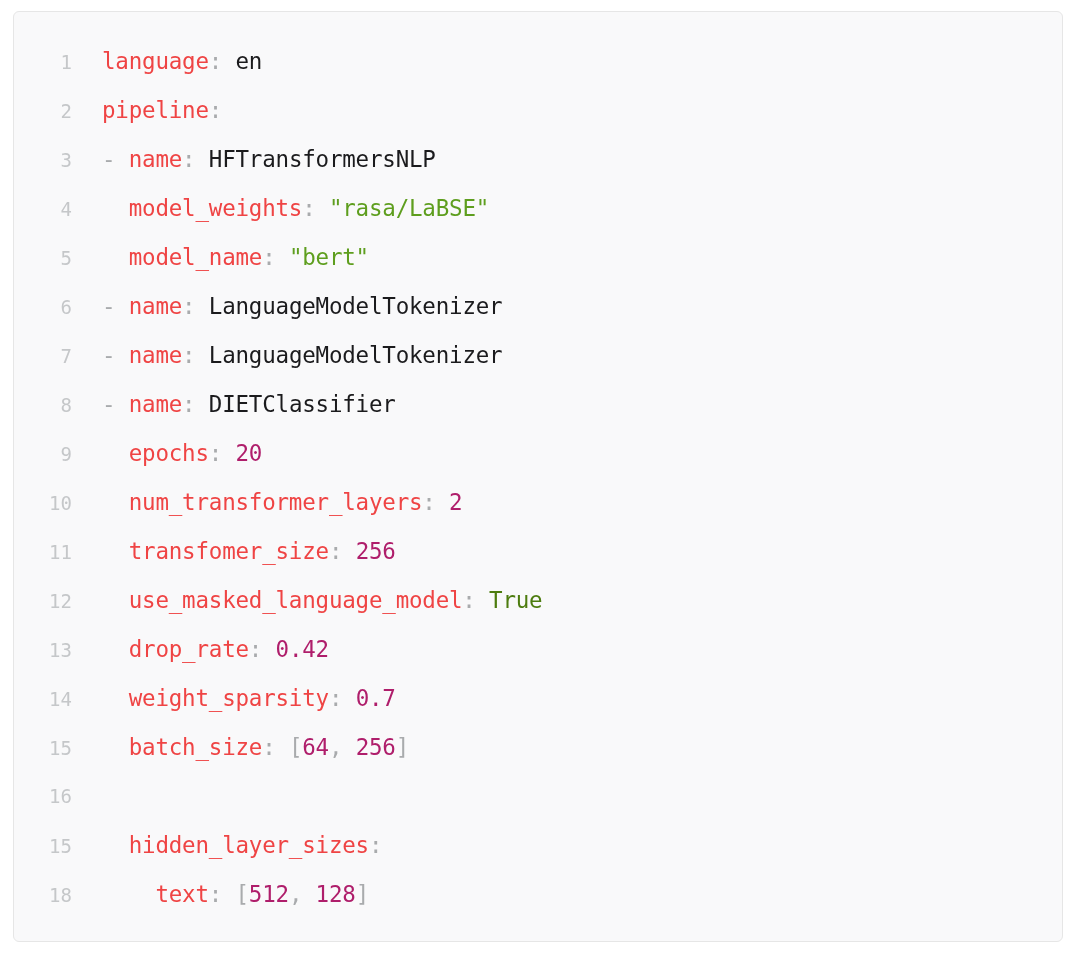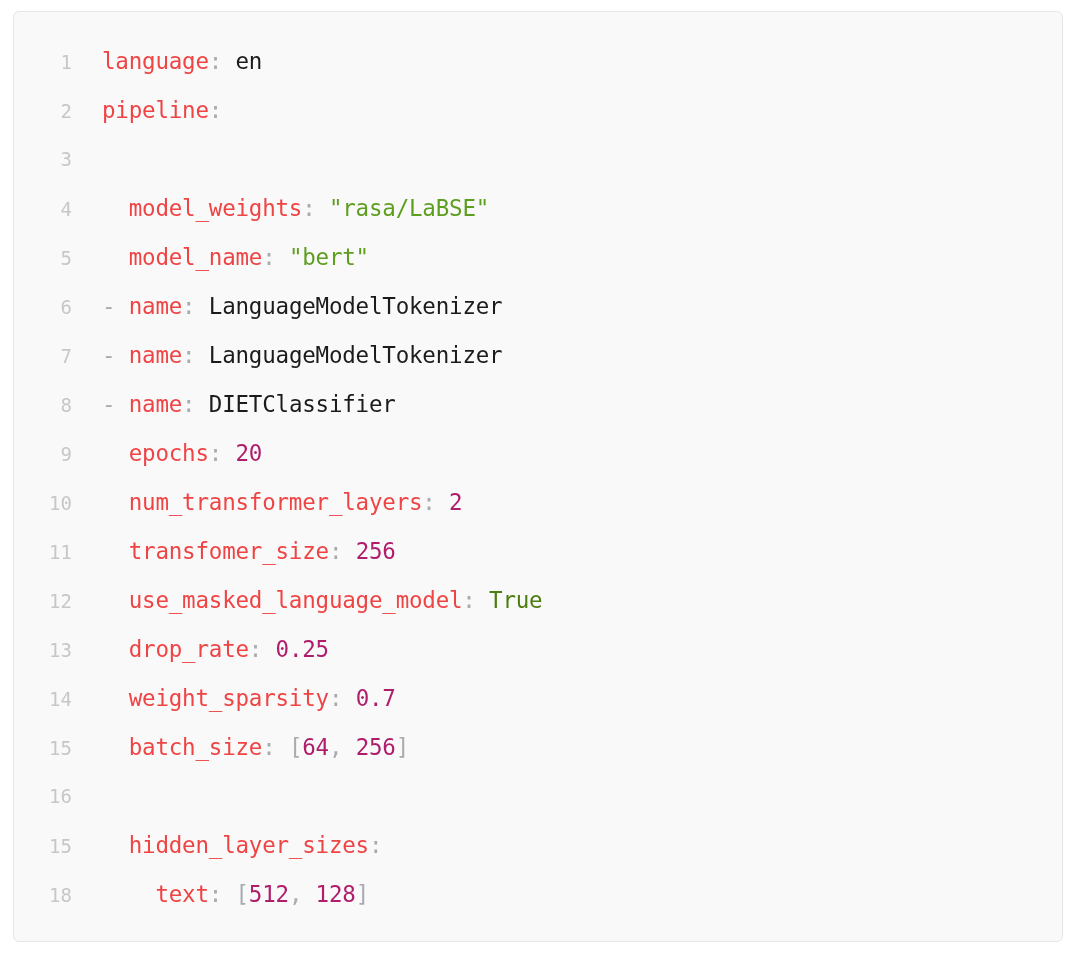--- a/index.html
+++ b/index.html
@@ -71,30 +71,30 @@
   .tok-bool   { color: #4d7c0f; }
   .tok-brkt   { color: #A9ABAD; }
 </style>
 </head>
 <body>
 
 <div id="code-card">
   <div id="code-lines">
       <div class="code-line"><span class="ln">1</span><span class="lcode"><span class="tok-key">language</span><span class="tok-punc">:</span><span class="tok-plain"> en</span></span></div>
       <div class="code-line"><span class="ln">2</span><span class="lcode"><span class="tok-key">pipeline</span><span class="tok-punc">:</span></span></div>
-      <div class="code-line"><span class="ln">3</span></div>
+      <div class="code-line"><span class="ln">3</span><span class="lcode"><span class="tok-dash">- </span><span class="tok-key">name</span><span class="tok-punc">:</span><span class="tok-plain"> HFTransformersNLP</span></span></div>
       <div class="code-line"><span class="ln">4</span><span class="lcode"><span class="tok-plain">  </span><span class="tok-key">model_weights</span><span class="tok-punc">:</span><span class="tok-plain"> </span><span class="tok-str">"rasa/LaBSE"</span></span></div>
       <div class="code-line"><span class="ln">5</span><span class="lcode"><span class="tok-plain">  </span><span class="tok-key">model_name</span><span class="tok-punc">:</span><span class="tok-plain"> </span><span class="tok-str">"bert"</span></span></div>
       <div class="code-line"><span class="ln">6</span><span class="lcode"><span class="tok-dash">- </span><span class="tok-key">name</span><span class="tok-punc">:</span><span class="tok-plain"> LanguageModelTokenizer</span></span></div>
       <div class="code-line"><span class="ln">7</span><span class="lcode"><span class="tok-dash">- </span><span class="tok-key">name</span><span class="tok-punc">:</span><span class="tok-plain"> LanguageModelTokenizer</span></span></div>
       <div class="code-line"><span class="ln">8</span><span class="lcode"><span class="tok-dash">- </span><span class="tok-key">name</span><span class="tok-punc">:</span><span class="tok-plain"> DIETClassifier</span></span></div>
       <div class="code-line"><span class="ln">9</span><span class="lcode"><span class="tok-plain">  </span><span class="tok-key">epochs</span><span class="tok-punc">:</span><span class="tok-plain"> </span><span class="tok-num">20</span></span></div>
       <div class="code-line"><span class="ln">10</span><span class="lcode"><span class="tok-plain">  </span><span class="tok-key">num_transformer_layers</span><span class="tok-punc">:</span><span class="tok-plain"> </span><span class="tok-num">2</span></span></div>
       <div class="code-line"><span class="ln">11</span><span class="lcode"><span class="tok-plain">  </span><span class="tok-key">transfomer_size</span><span class="tok-punc">:</span><span class="tok-plain"> </span><span class="tok-num">256</span></span></div>
       <div class="code-line"><span class="ln">12</span><span class="lcode"><span class="tok-plain">  </span><span class="tok-key">use_masked_language_model</span><span class="tok-punc">:</span><span class="tok-plain"> </span><span class="tok-bool">True</span></span></div>
-      <div class="code-line"><span class="ln">13</span><span class="lcode"><span class="tok-plain">  </span><span class="tok-key">drop_rate</span><span class="tok-punc">:</span><span class="tok-plain"> </span><span class="tok-num">0.25</span></span></div>
+      <div class="code-line"><span class="ln">13</span><span class="lcode"><span class="tok-plain">  </span><span class="tok-key">drop_rate</span><span class="tok-punc">:</span><span class="tok-plain"> </span><span class="tok-num">0.42</span></span></div>
       <div class="code-line"><span class="ln">14</span><span class="lcode"><span class="tok-plain">  </span><span class="tok-key">weight_sparsity</span><span class="tok-punc">:</span><span class="tok-plain"> </span><span class="tok-num">0.7</span></span></div>
       <div class="code-line"><span class="ln">15</span><span class="lcode"><span class="tok-plain">  </span><span class="tok-key">batch_size</span><span class="tok-punc">:</span><span class="tok-plain"> </span><span class="tok-brkt">[</span><span class="tok-num">64</span><span class="tok-brkt">, </span><span class="tok-num">256</span><span class="tok-brkt">]</span></span></div>
       <div class="code-line"><span class="ln">16</span></div>
       <div class="code-line"><span class="ln">15</span><span class="lcode"><span class="tok-plain">  </span><span class="tok-key">hidden_layer_sizes</span><span class="tok-punc">:</span></span></div>
       <div class="code-line"><span class="ln">18</span><span class="lcode"><span class="tok-plain">    </span><span class="tok-key">text</span><span class="tok-punc">:</span><span class="tok-plain"> </span><span class="tok-brkt">[</span><span class="tok-num">512</span><span class="tok-brkt">, </span><span class="tok-num">128</span><span class="tok-brkt">]</span></span></div>
     </div>
 </div>
 
 </body></html>

